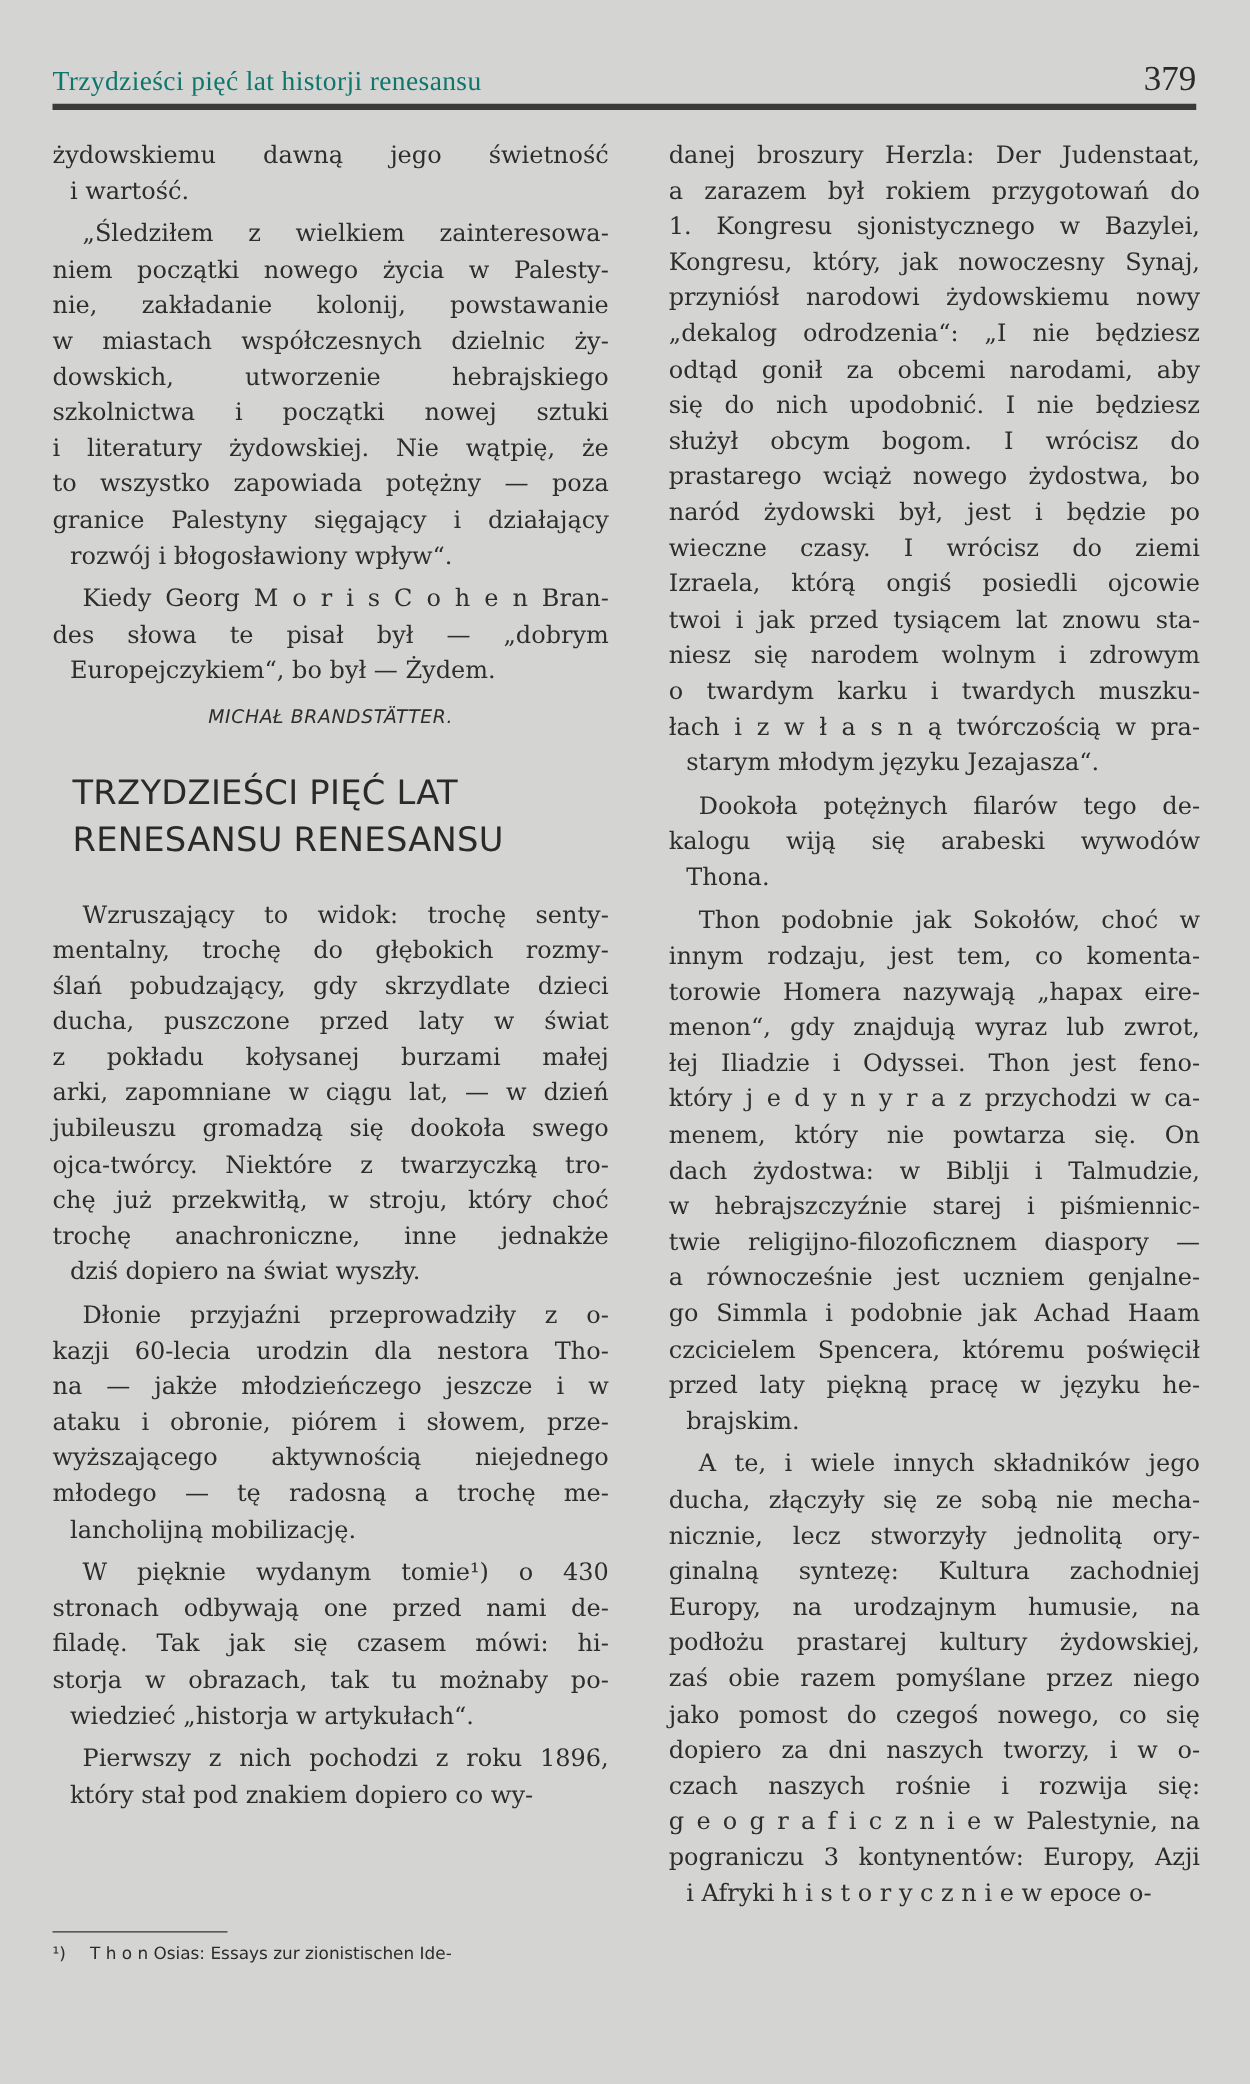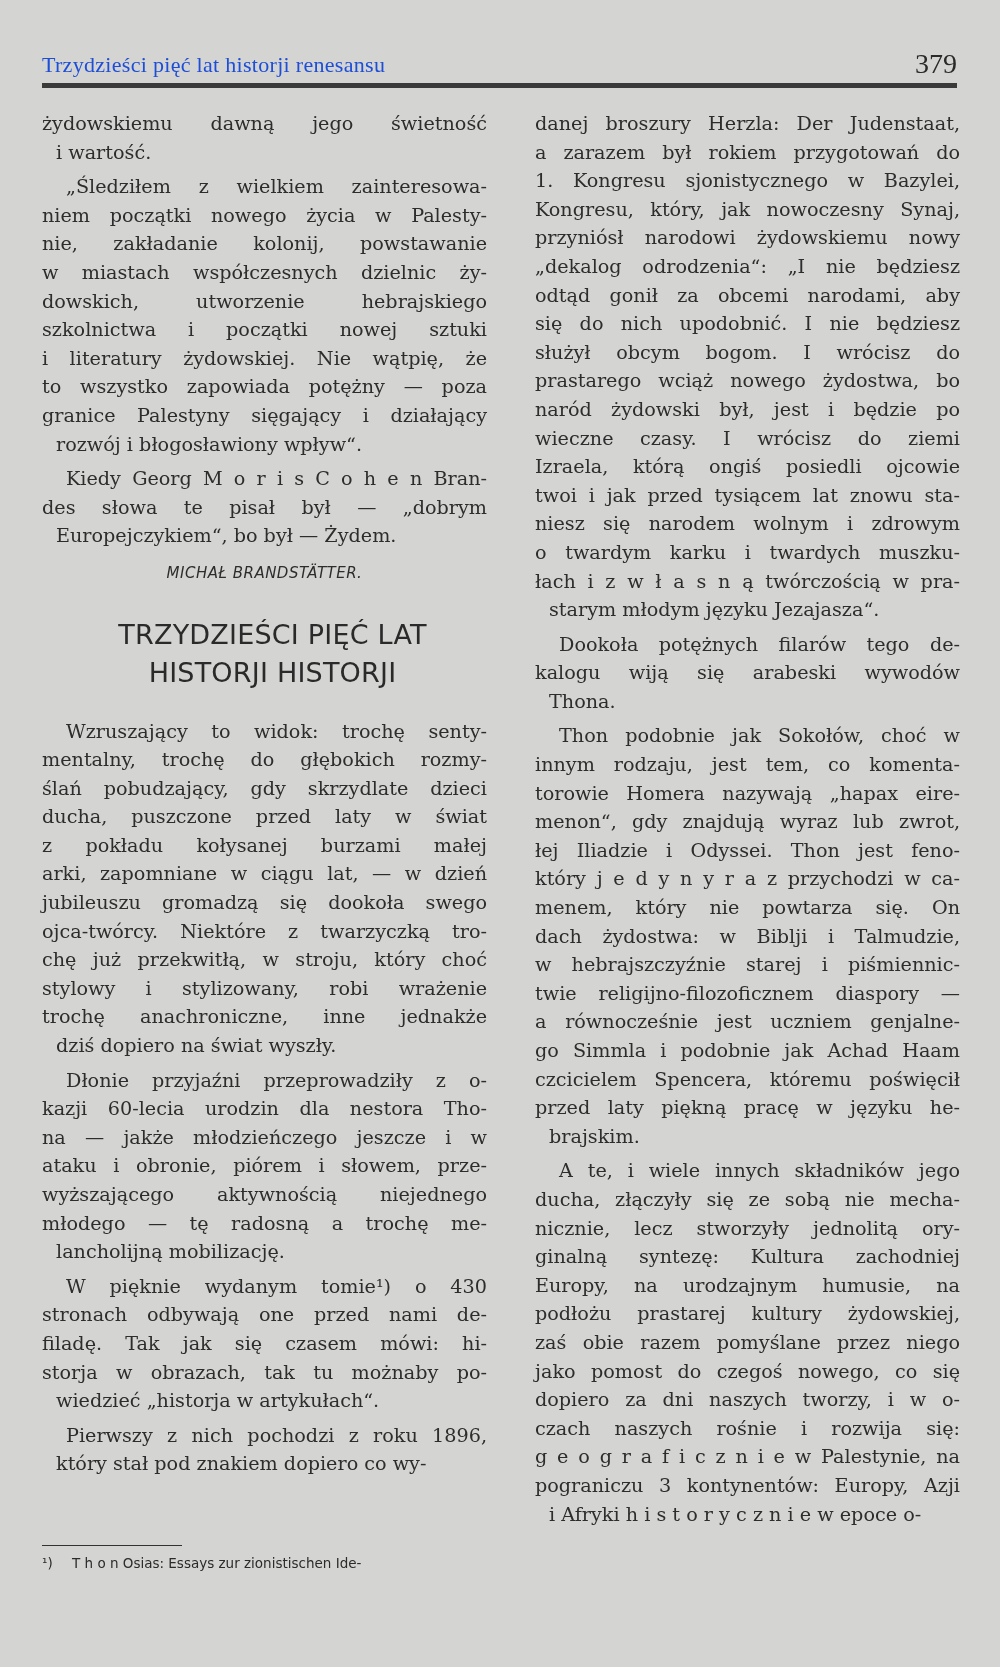--- a/index.html
+++ b/index.html
@@ -10,21 +10,21 @@
     font-family: "DejaVu Serif", "Liberation Serif", serif;
     position: relative;
     overflow: hidden;
   }
   .running-head {
     position: absolute; left: 42px; top: 48px; width: 915px; height: 40px;
   }
   .rh-title {
     position: absolute; left: 0; top: 4px;
     font-family: "Liberation Serif", serif;
-    font-size: 22px; letter-spacing: 0.3px; color: #1d4ed8;
+    font-size: 22px; letter-spacing: 0.3px; color: #0f766e;
   }
   .rh-page {
     position: absolute; right: 0; top: 0;
     font-family: "Liberation Serif", serif;
     font-size: 28px; color: #2a2a2a; text-align: center;
   }
   .rh-rule {
     position: absolute; left: 0; top: 35px; width: 915px; height: 5px; background: #3a3a3a;
   }
   .col {
@@ -37,21 +37,20 @@
   .line { display: block; text-align: justify; text-align-last: justify; white-space: nowrap; }
   .line.last { text-align-last: left; margin-left: 14px; }
   .signature {
     text-align: center; font-style: italic; font-family: "DejaVu Sans", sans-serif;
     font-size: 15px; letter-spacing: 0.5px; margin-top: 8px; margin-bottom: 28px;
   }
   .article-title {
     font-family: "DejaVu Sans", sans-serif; font-weight: normal;
     font-size: 27px; line-height: 38px; margin: 0 0 26px 16px; color: #2a2a2a;
     letter-spacing: 0.2px;
-    text-align: center;
   }
   .gap { height: 6px; }
   .fn-rule {
     position: absolute; left: 42px; top: 1545px; width: 140px; height: 1px; background: #333;
   }
   .footnote {
     position: absolute; left: 42px; top: 1555px; width: 440px;
     font-family: "DejaVu Sans", sans-serif; font-size: 13.5px; line-height: 17px; color: #2b2b2b;
   }
   .fn-mark { position: absolute; left: 0; top: 0; }
@@ -88,34 +87,33 @@
       <div class="gap"></div>
       <p>
         <span class="line" style="padding-left: 24px;">Kiedy Georg M o r i s C o h e n Bran-</span>
         <span class="line">des słowa te pisał był — „dobrym</span>
         <span class="line last">Europejczykiem“, bo był — Żydem.</span>
       </p>
     </div>
   <div class="signature">MICHAŁ BRANDSTÄTTER.</div>
   <h1 class="article-title">
     <span>TRZYDZIEŚCI PIĘĆ LAT</span><br>
-    <span>HISTORJI HISTORJI</span>
+    <span>RENESANSU RENESANSU</span>
   </h1>
   <div id="article-left">
       <p>
         <span class="line" style="padding-left: 24px;">Wzruszający to widok: trochę senty-</span>
         <span class="line">mentalny, trochę do głębokich rozmy-</span>
         <span class="line">ślań pobudzający, gdy skrzydlate dzieci</span>
         <span class="line">ducha, puszczone przed laty w świat</span>
         <span class="line">z pokładu kołysanej burzami małej</span>
         <span class="line">arki, zapomniane w ciągu lat, — w dzień</span>
         <span class="line">jubileuszu gromadzą się dookoła swego</span>
         <span class="line">ojca-twórcy. Niektóre z twarzyczką tro-</span>
         <span class="line">chę już przekwitłą, w stroju, który choć</span>
-        <span class="line">stylowy i stylizowany, robi wrażenie</span>
         <span class="line">trochę anachroniczne, inne jednakże</span>
         <span class="line last">dziś dopiero na świat wyszły.</span>
       </p>
       <div class="gap"></div>
       <p>
         <span class="line" style="padding-left: 24px;">Dłonie przyjaźni przeprowadziły z o-</span>
         <span class="line">kazji 60-lecia urodzin dla nestora Tho-</span>
         <span class="line">na — jakże młodzieńczego jeszcze i w</span>
         <span class="line">ataku i obronie, piórem i słowem, prze-</span>
         <span class="line">wyższającego aktywnością niejednego</span>

